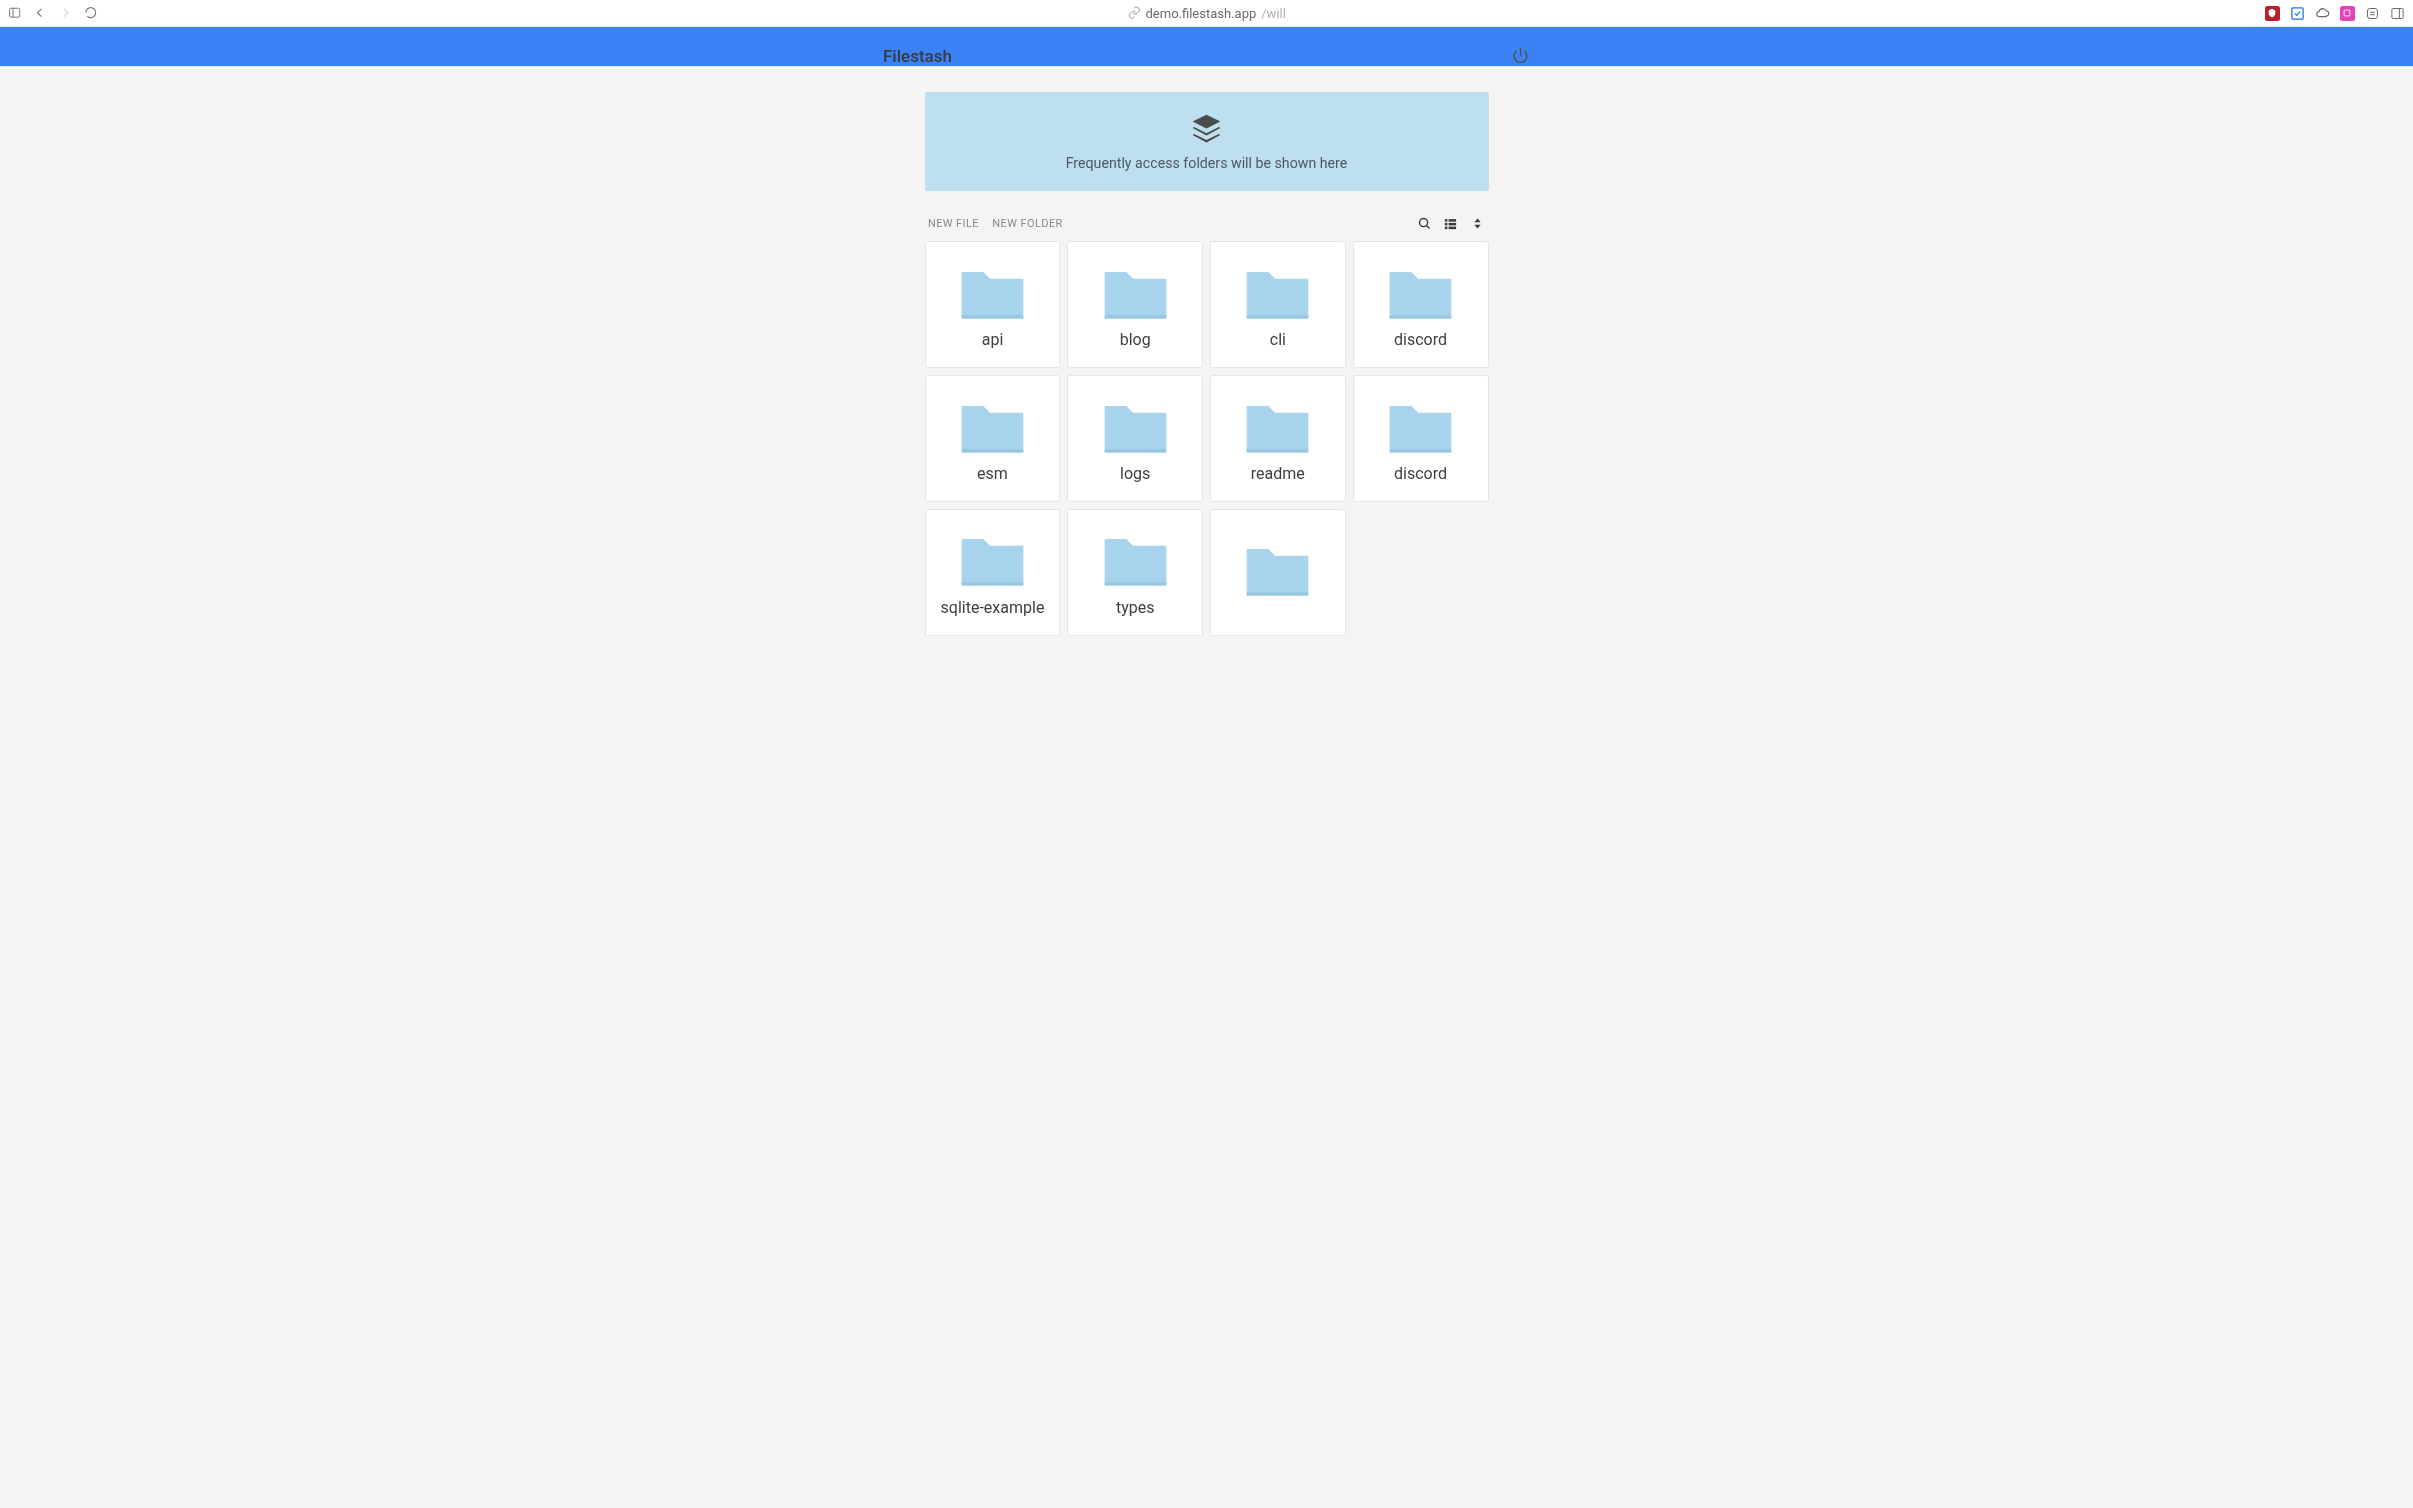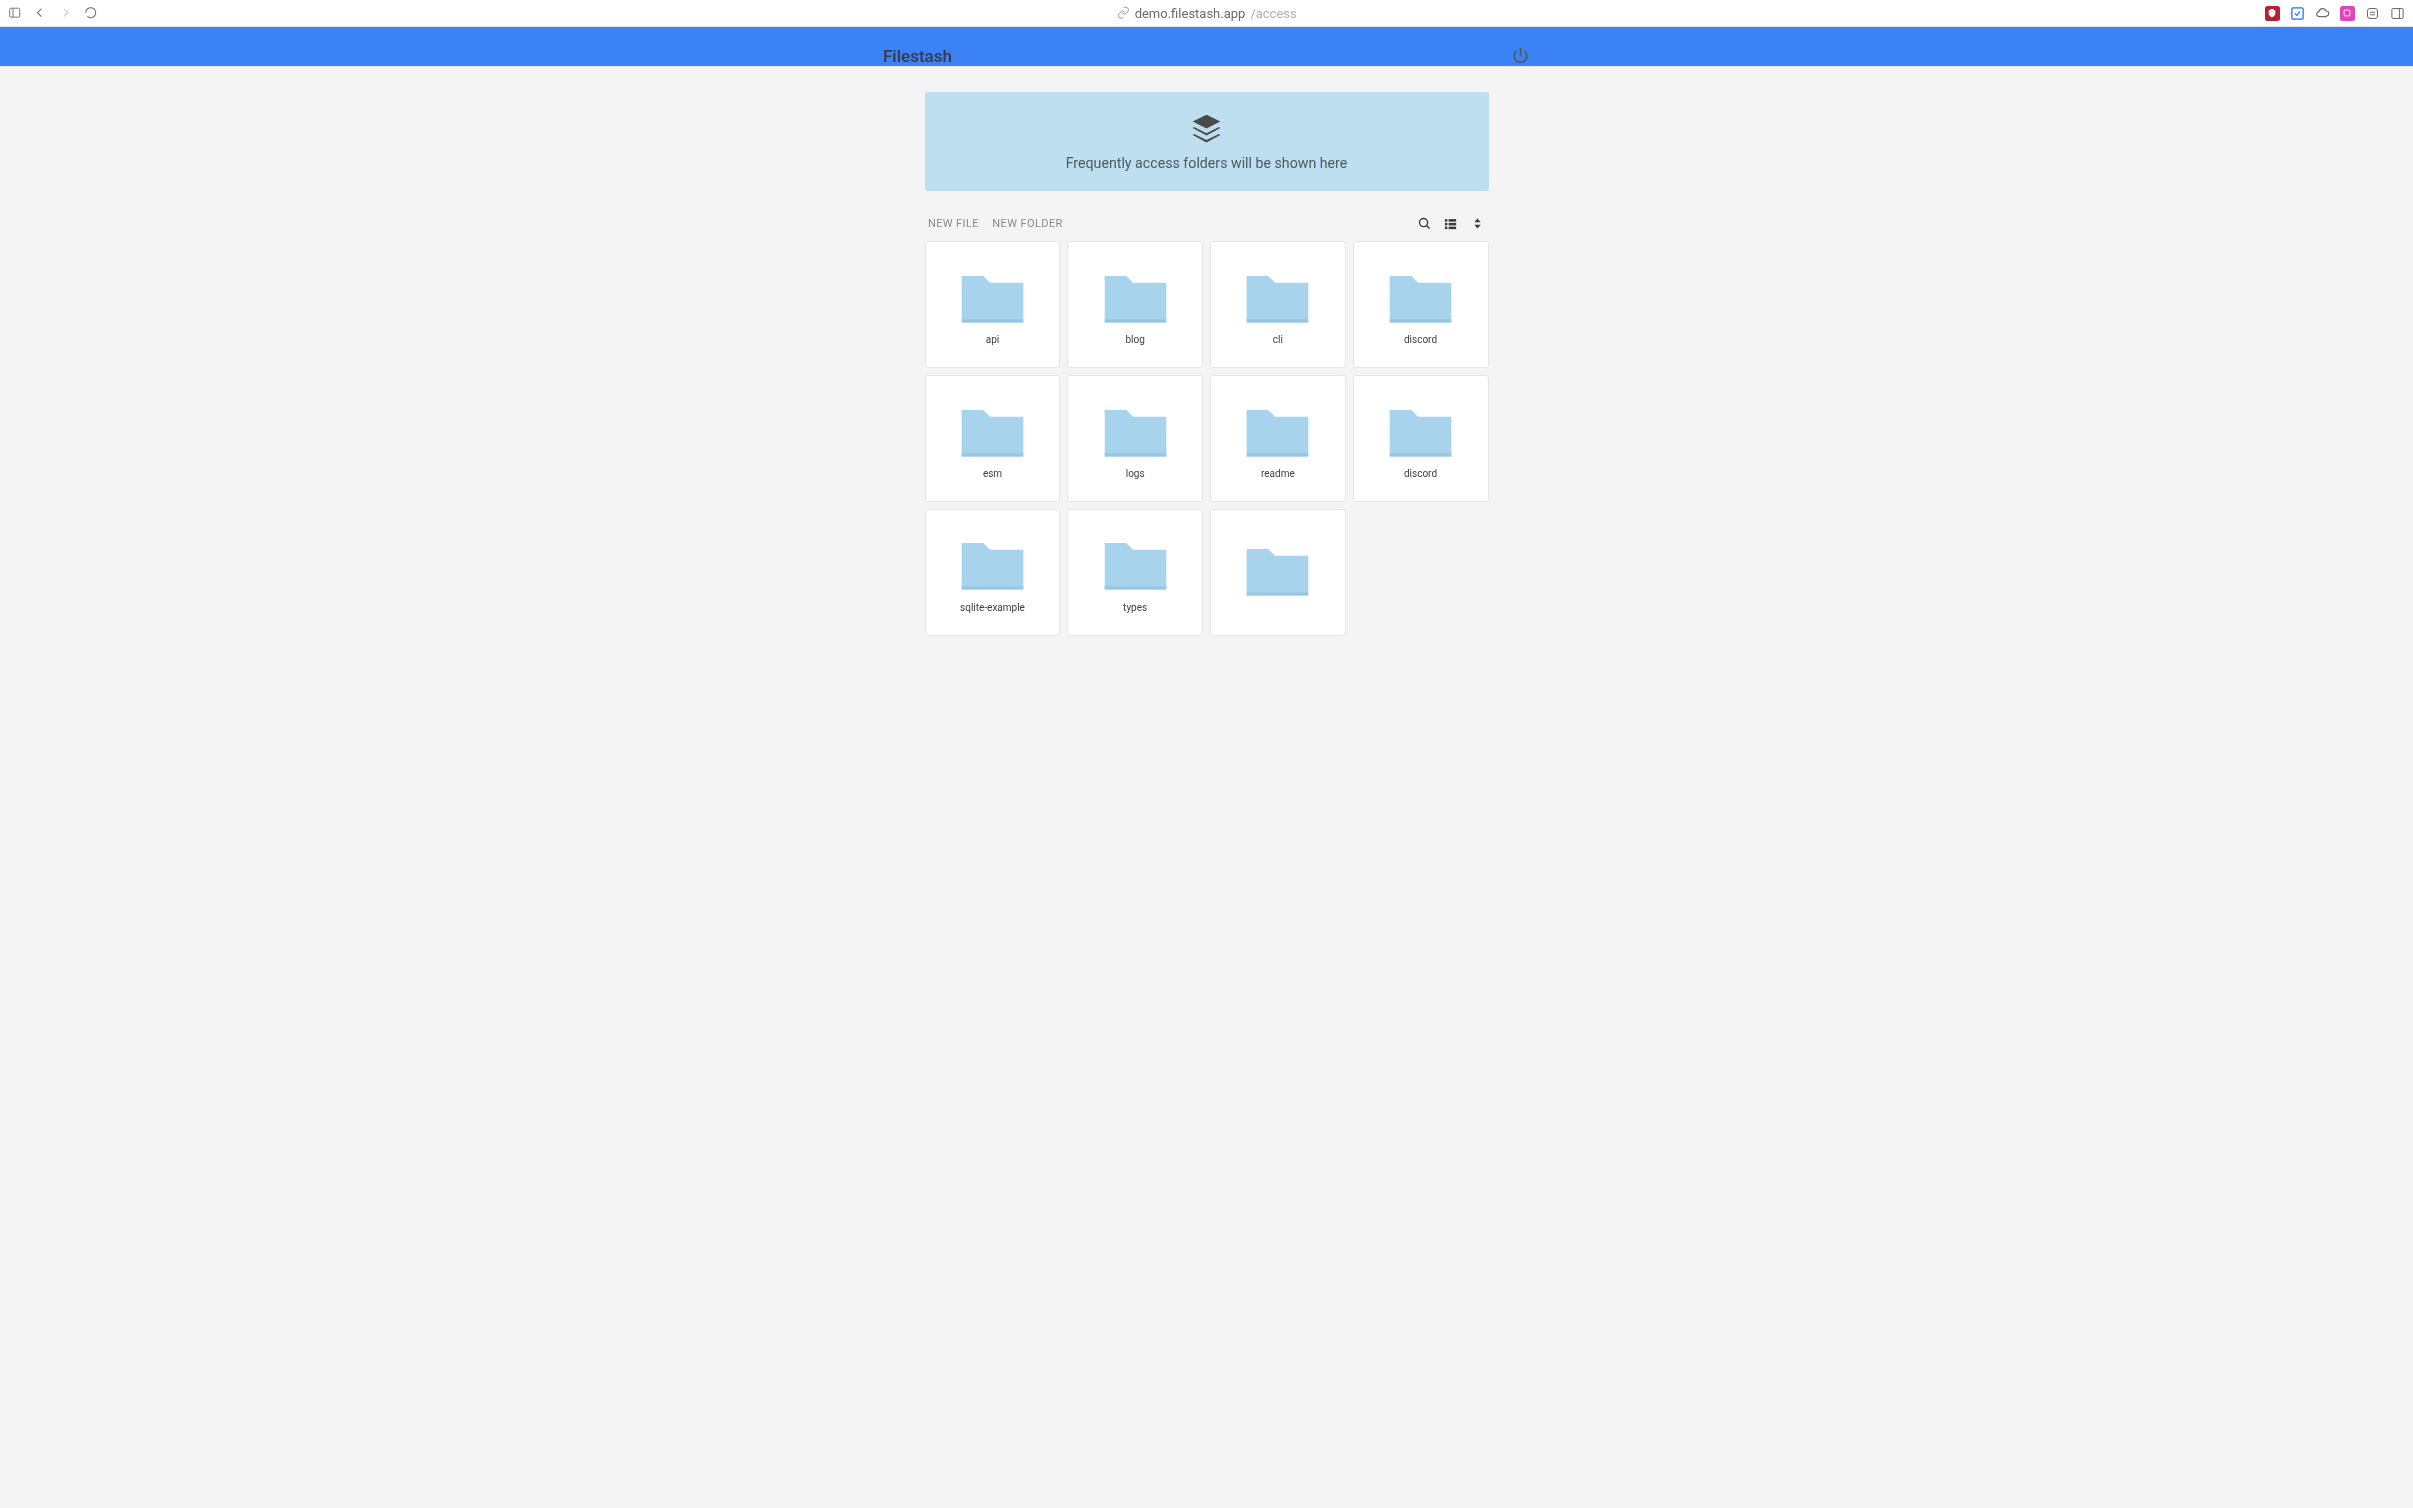--- a/index.html
+++ b/index.html
@@ -128,21 +128,21 @@
     height: 127px;
     display: flex;
     flex-direction: column;
     align-items: center;
     justify-content: center;
     cursor: pointer;
     padding: 11.7px 6.7px 10px;
   }
   .folder-icon { margin-bottom: 8.4px; }
   .folder-icon svg { width: 69px; height: 60px; display:block; }
-  .folder-label { font-size: 10px; color: #3f3f3f; text-align:left; word-break: break-word; }
+  .folder-label { font-size: 16px; color: #3f3f3f; text-align:left; word-break: break-word; }
 
   
   .page-scroll::-webkit-scrollbar { width: 8.4px; }
   .page-scroll::-webkit-scrollbar-thumb { background: #c9c9c9; border-radius: 4.2px; }
   .page-scroll::-webkit-scrollbar-track { background: transparent; }
 </style>
 </head>
 <body>
 
 <div class="browser-chrome">
@@ -175,21 +175,21 @@
     </span>
   </div>
   <div class="chrome-center">
     <span class="chrome-icon">
       <svg viewBox="0 0 24 24" fill="none" stroke="#8a8a8a" stroke-width="1.6">
           <path d="M10 13a5 5 0 0 0 7 0l3-3a5 5 0 0 0-7-7l-1 1"></path>
           <path d="M14 11a5 5 0 0 0-7 0l-3 3a5 5 0 0 0 7 7l1-1"></path>
         </svg>
     </span>
     <span>demo.filestash.app</span>
-      <span class="path-faded">/access</span>
+      <span class="path-faded">/will</span>
   </div>
   <div class="chrome-right">
     <span class="ext-icon ext-red">
         <svg viewBox="0 0 24 24" width="10" height="10" fill="#fff">
           <path d="M12 2l8 4v6c0 5-3.5 9-8 10-4.5-1-8-5-8-10V6l8-4z"></path>
         </svg>
       </span>
     <span class="ext-icon ext-blue">
         <svg viewBox="0 0 24 24" width="15" height="15" fill="none" stroke="#1a73e8" stroke-width="2">
           <rect x="3" y="3" width="18" height="18" rx="2"></rect>

